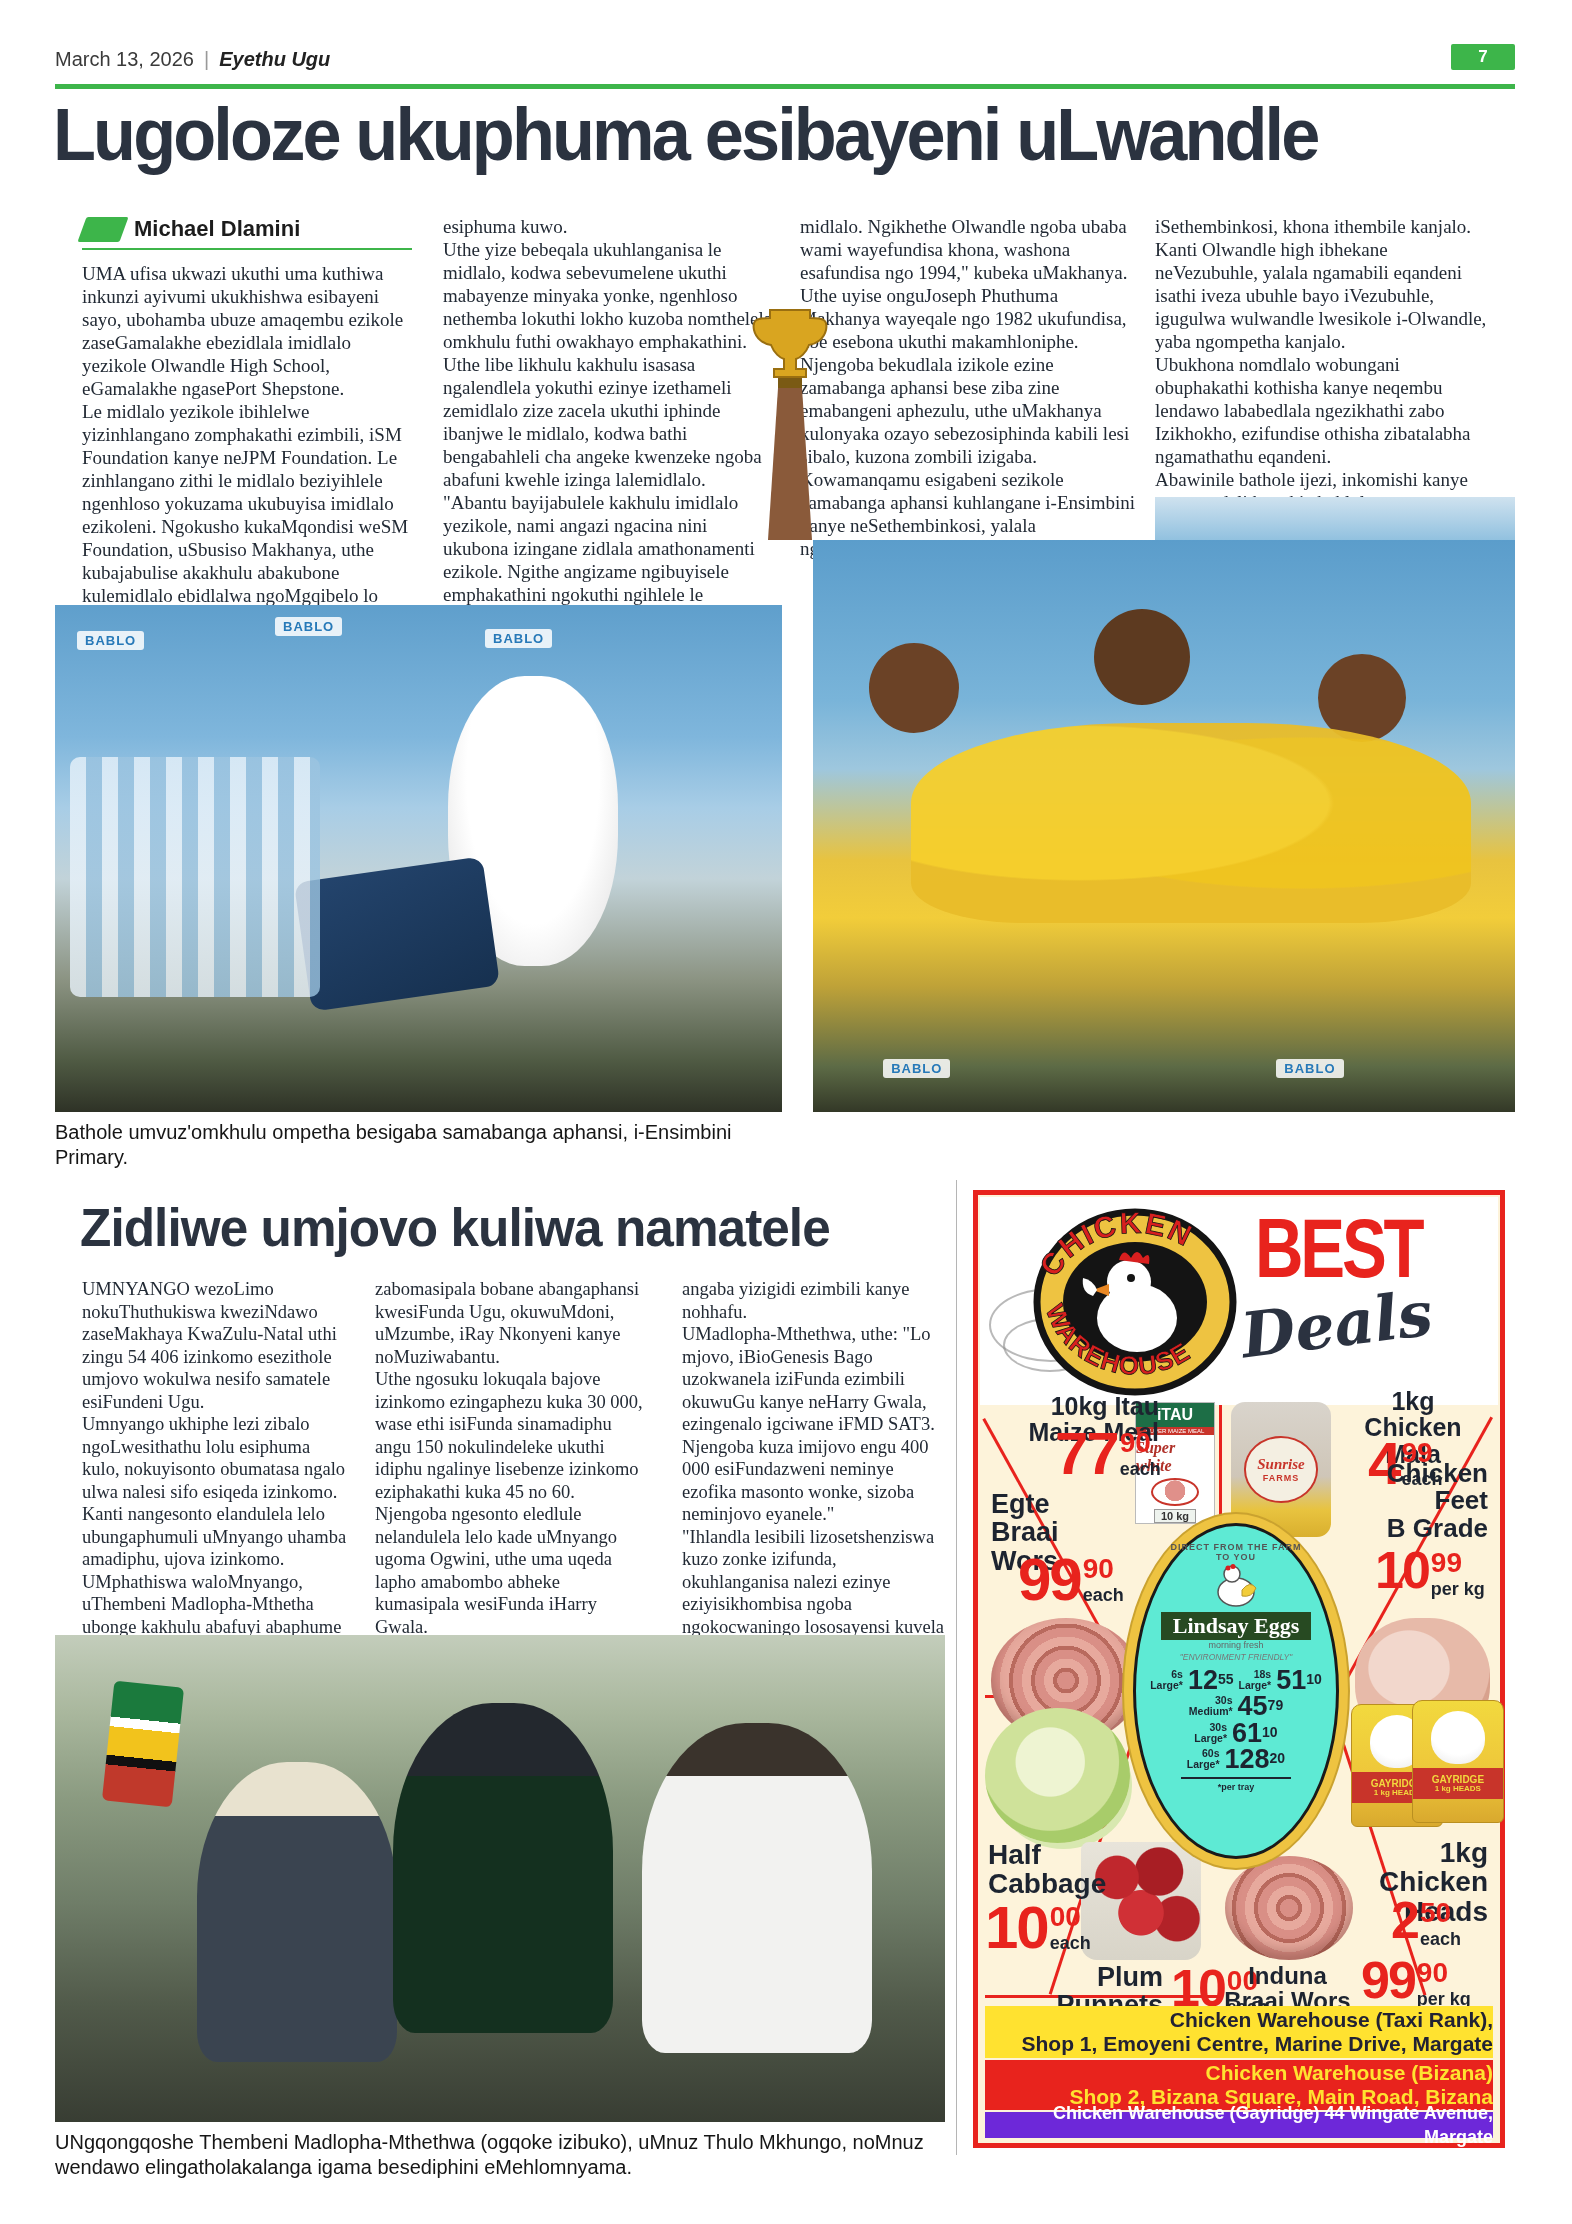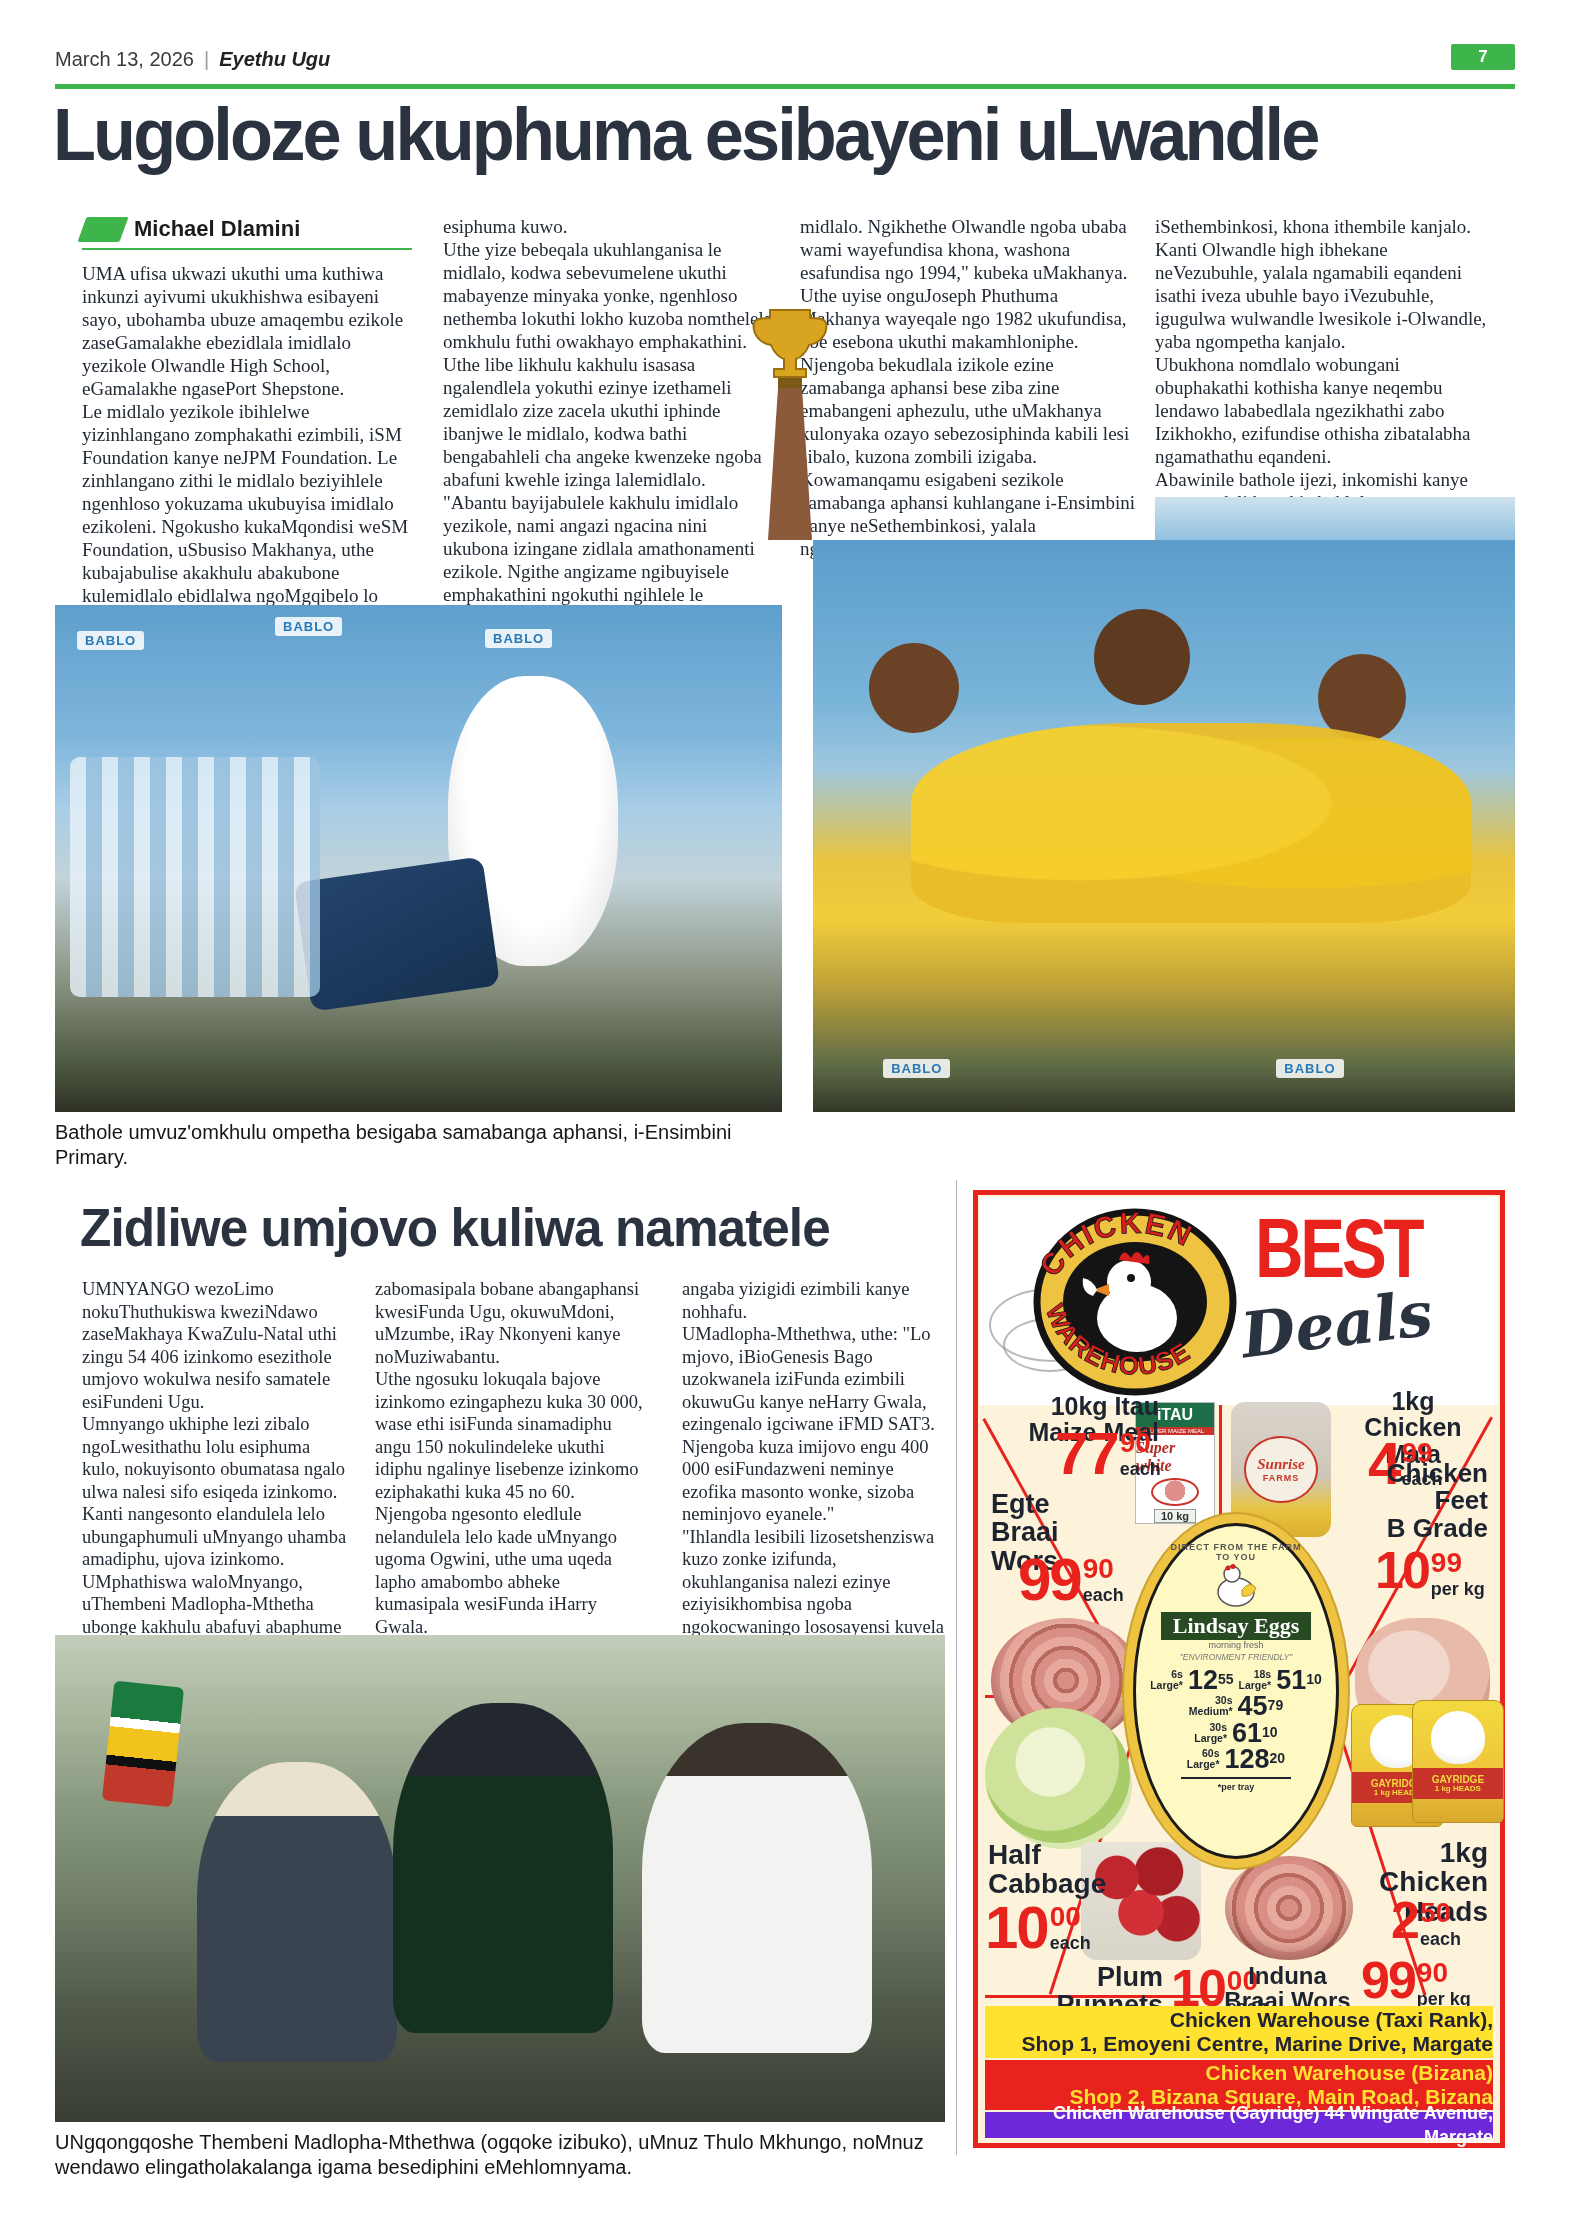--- a/index.html
+++ b/index.html
@@ -42,21 +42,21 @@
             font-family:"Liberation Sans",sans-serif;font-weight:bold;color:#e8231d;line-height:.8;}
   .pricebox .r{font-size:60px;letter-spacing:-2px;}
   .pricebox .side{display:flex;flex-direction:column;margin-left:2px;}
   .pricebox .c{font-size:28px;line-height:.95;}
   .pricebox .u{font-size:18px;color:#1d2430;margin-top:5px;}
   .pricebox.sm .r{font-size:52px;}
   .redline{position:absolute;background:#e8231d;z-index:1;}
   .diag{height:3px;transform-origin:0 0;}
   .sketch{position:absolute;border:2px solid #8a8a8a;border-radius:50%;opacity:.6;}
   
-  .eggoval{position:absolute;background:#fef9c3;border:3px solid #1a1a1a;border-radius:50%;
+  .eggoval{position:absolute;background:#5eead4;border:3px solid #1a1a1a;border-radius:50%;
            box-shadow:0 0 0 9px #eec341,0 0 0 11px #caa22f;z-index:5;
            display:flex;flex-direction:column;align-items:center;font-family:"Liberation Sans",sans-serif;}
   .egg-arc{font-size:9px;font-weight:bold;color:#555;letter-spacing:1px;margin-top:16px;text-align:center;width:70%;}
   .egg-brand{background:#274a22;color:#fff;font-family:"Liberation Serif",serif;font-weight:bold;
              font-size:22px;padding:1px 12px;margin-top:4px;}
   .egg-sub{font-size:9px;color:#666;}
   .egg-arc2{font-size:8.5px;font-style:italic;color:#777;margin:2px 0 4px;}
   .eggrow{display:flex;align-items:center;justify-content:center;gap:5px;margin-top:2px;}
   .eggsize{font-size:10.5px;font-weight:bold;color:#1d2430;text-align:right;line-height:1.05;white-space:pre-line;}
   .eggprice{font-size:27px;font-weight:bold;color:#1d2430;line-height:.9;display:flex;}

